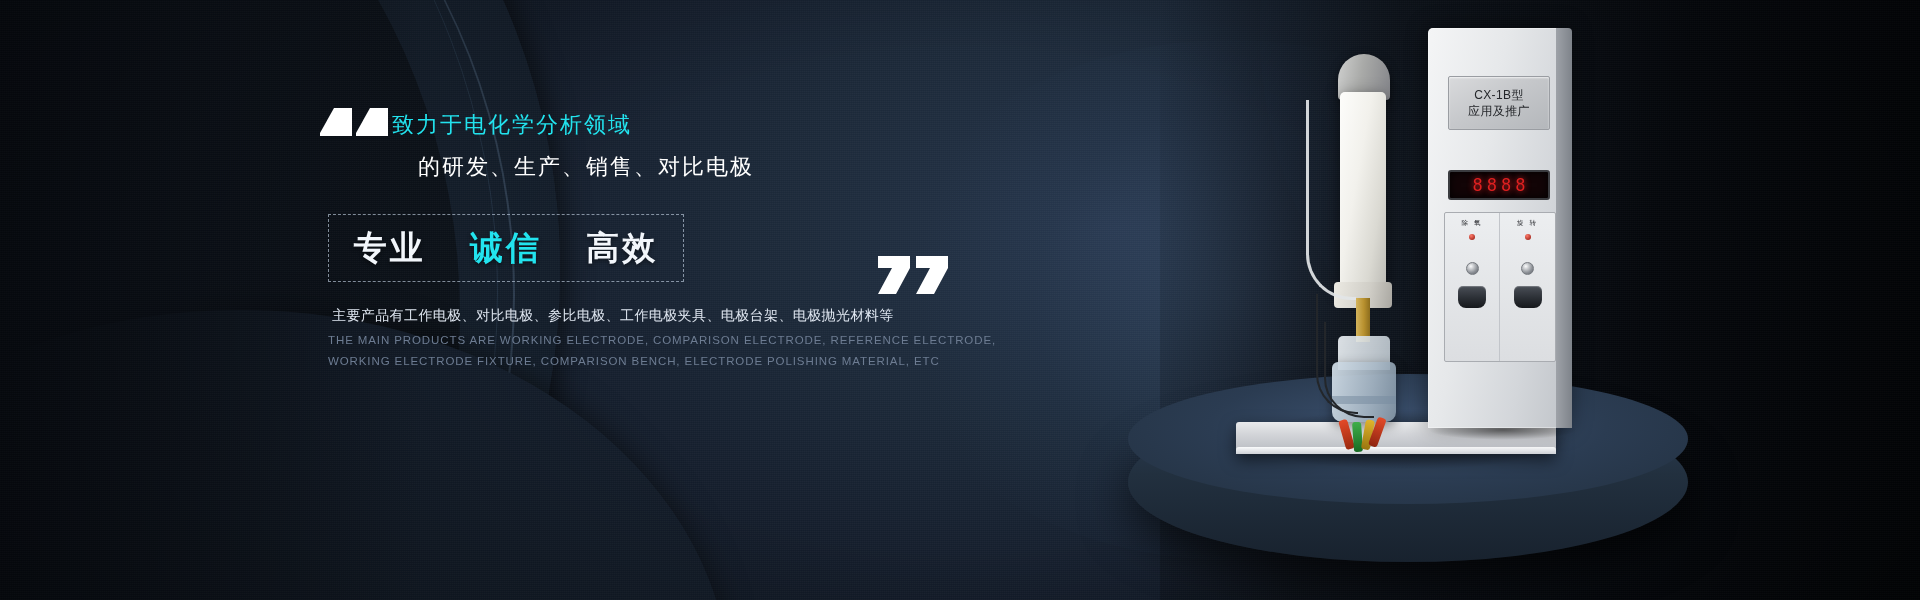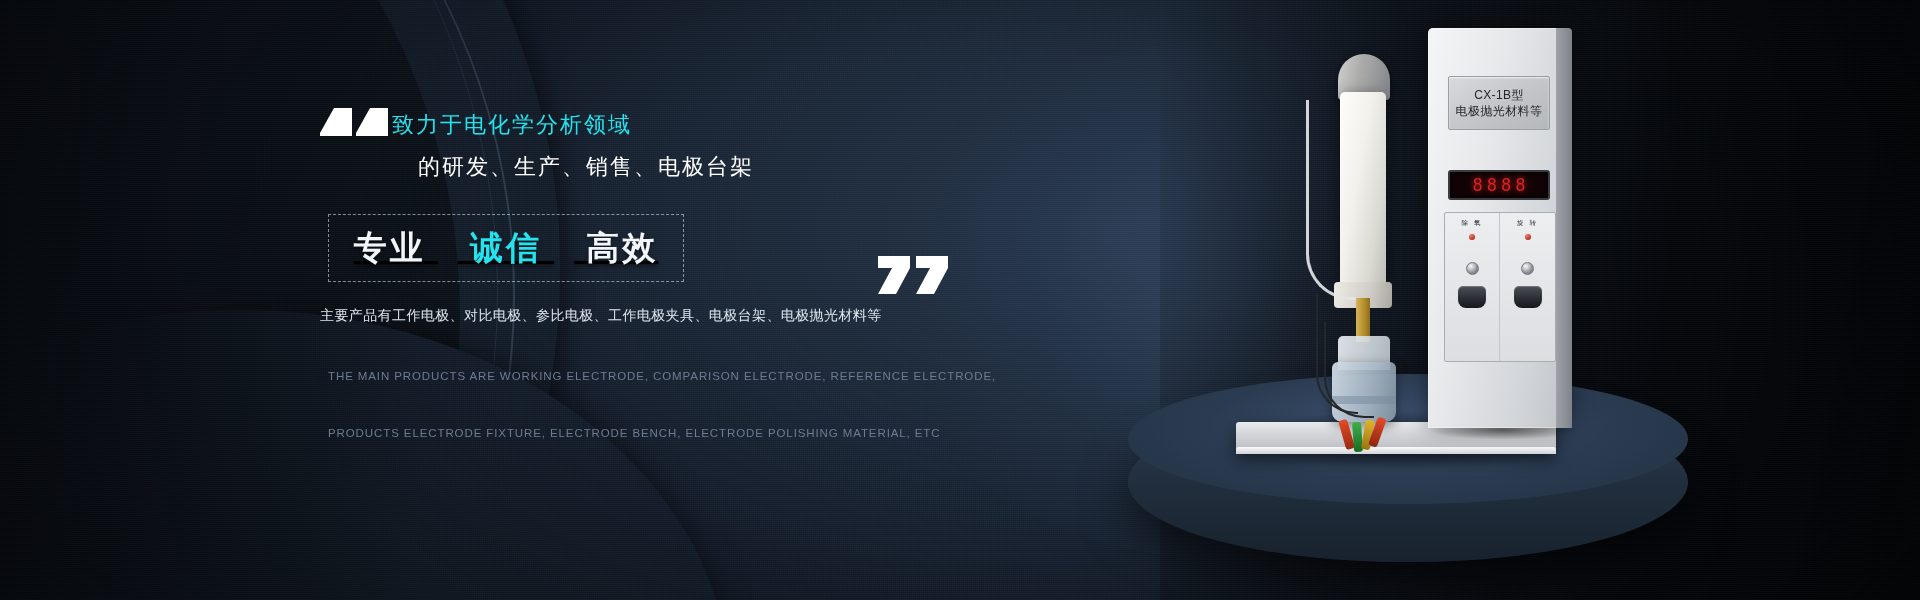--- a/index.html
+++ b/index.html
@@ -131,52 +131,51 @@
 
   .slogan-box {
     position:absolute;
     left:8px; top:118px;
     width:356px;
     height:68px;
     border:1px dashed rgba(205,220,238,.60);
     display:flex;
     align-items:center;
     justify-content:center;
-    text-decoration:underline;
   }
   .slogan {
     font-size:33px;
     font-weight:bold;
     letter-spacing:3px;
     white-space:nowrap;
     text-shadow:0 2px 4px rgba(0,0,0,.45);
   }
   .sl-w { color:#f2f6fb; }
   .sl-c { color:#22e3ee; }
   .sl-sp { display:inline-block; width:20px; }
 
   .desc-cn {
     position:absolute;
-    left:0; top:208px;
+    left:12px; top:208px;
     font-size:14px;
     line-height:22px;
     color:#dfe6f0;
     letter-spacing:.4px;
     white-space:nowrap;
   }
   .desc-en {
     position:absolute;
     left:8px; top:234px;
     font-size:11.5px;
     line-height:21px;
     color:#6d7c92;
     letter-spacing:.9px;
     white-space:nowrap;
   }
-  .desc-en div { white-space:nowrap;margin-top:36px; }
+  .desc-en div { white-space:nowrap; }
 
   
   .product {
     position:absolute;
     left:1110px; top:0;
     width:720px; height:600px;
   }
 
   .podium {
     position:absolute;
@@ -440,21 +439,21 @@
 
     <span class="quote-open">
       <svg class="qm" width="72" height="40" viewBox="0 0 72 40" xmlns="http://www.w3.org/2000/svg">
         <path d="M0 25 L14 0 L32 0 L32 28 L0 28 Z" fill="#ffffff"></path>
         <path d="M36 25 L50 0 L68 0 L68 28 L36 28 Z" fill="#ffffff"></path>
       </svg>
     </span>
 
     <div class="headline">
       <div class="hl-line hl-1">致力于电化学分析领域</div>
-      <div class="hl-line hl-2">的研发、生产、销售、电极台架</div>
+      <div class="hl-line hl-2">的研发、生产、销售、对比电极</div>
     </div>
 
     <span class="quote-close">
       <svg class="qm" width="72" height="42" viewBox="0 0 72 42" xmlns="http://www.w3.org/2000/svg">
         <path d="M0 0 L32 0 L32 12 L18 38 L0 38 L14 12 L0 12 Z" fill="#ffffff"></path>
         <path d="M38 0 L70 0 L70 12 L56 38 L38 38 L52 12 L38 12 Z" fill="#ffffff"></path>
       </svg>
     </span>
 
     <div class="slogan-box">
@@ -464,39 +463,39 @@
         <span class="sl-c">诚信</span>
         <span class="sl-sp"></span>
         <span class="sl-w">高效</span>
       </div>
     </div>
 
     <div class="desc-cn">主要产品有工作电极、对比电极、参比电极、工作电极夹具、电极台架、电极抛光材料等</div>
 
     <div class="desc-en">
       <div>THE MAIN PRODUCTS ARE WORKING ELECTRODE, COMPARISON ELECTRODE, REFERENCE ELECTRODE,</div>
-      <div>PRODUCTS ELECTRODE FIXTURE, ELECTRODE BENCH, ELECTRODE POLISHING MATERIAL, ETC</div>
+      <div>WORKING ELECTRODE FIXTURE, COMPARISON BENCH, ELECTRODE POLISHING MATERIAL, ETC</div>
     </div>
   </div>
 
   <div class="product">
     <div class="podium"></div>
     <div class="podium-top"></div>
     <div class="podium-shadow"></div>
 
     <div class="base"></div>
     <div class="base-edge"></div>
     <div class="hl-accent-underglow"></div>
 
     <div class="tower"></div>
     <div class="tower-side"></div>
 
     <div class="nameplate">
       <div>CX-1B型</div>
-      <div>电极抛光材料等</div>
+      <div>应用及推广</div>
     </div>
 
     <div class="led">
       <span>8</span>
       <span>8</span>
       <span>8</span>
       <span>8</span>
     </div>
 
     <div class="ctrl">

